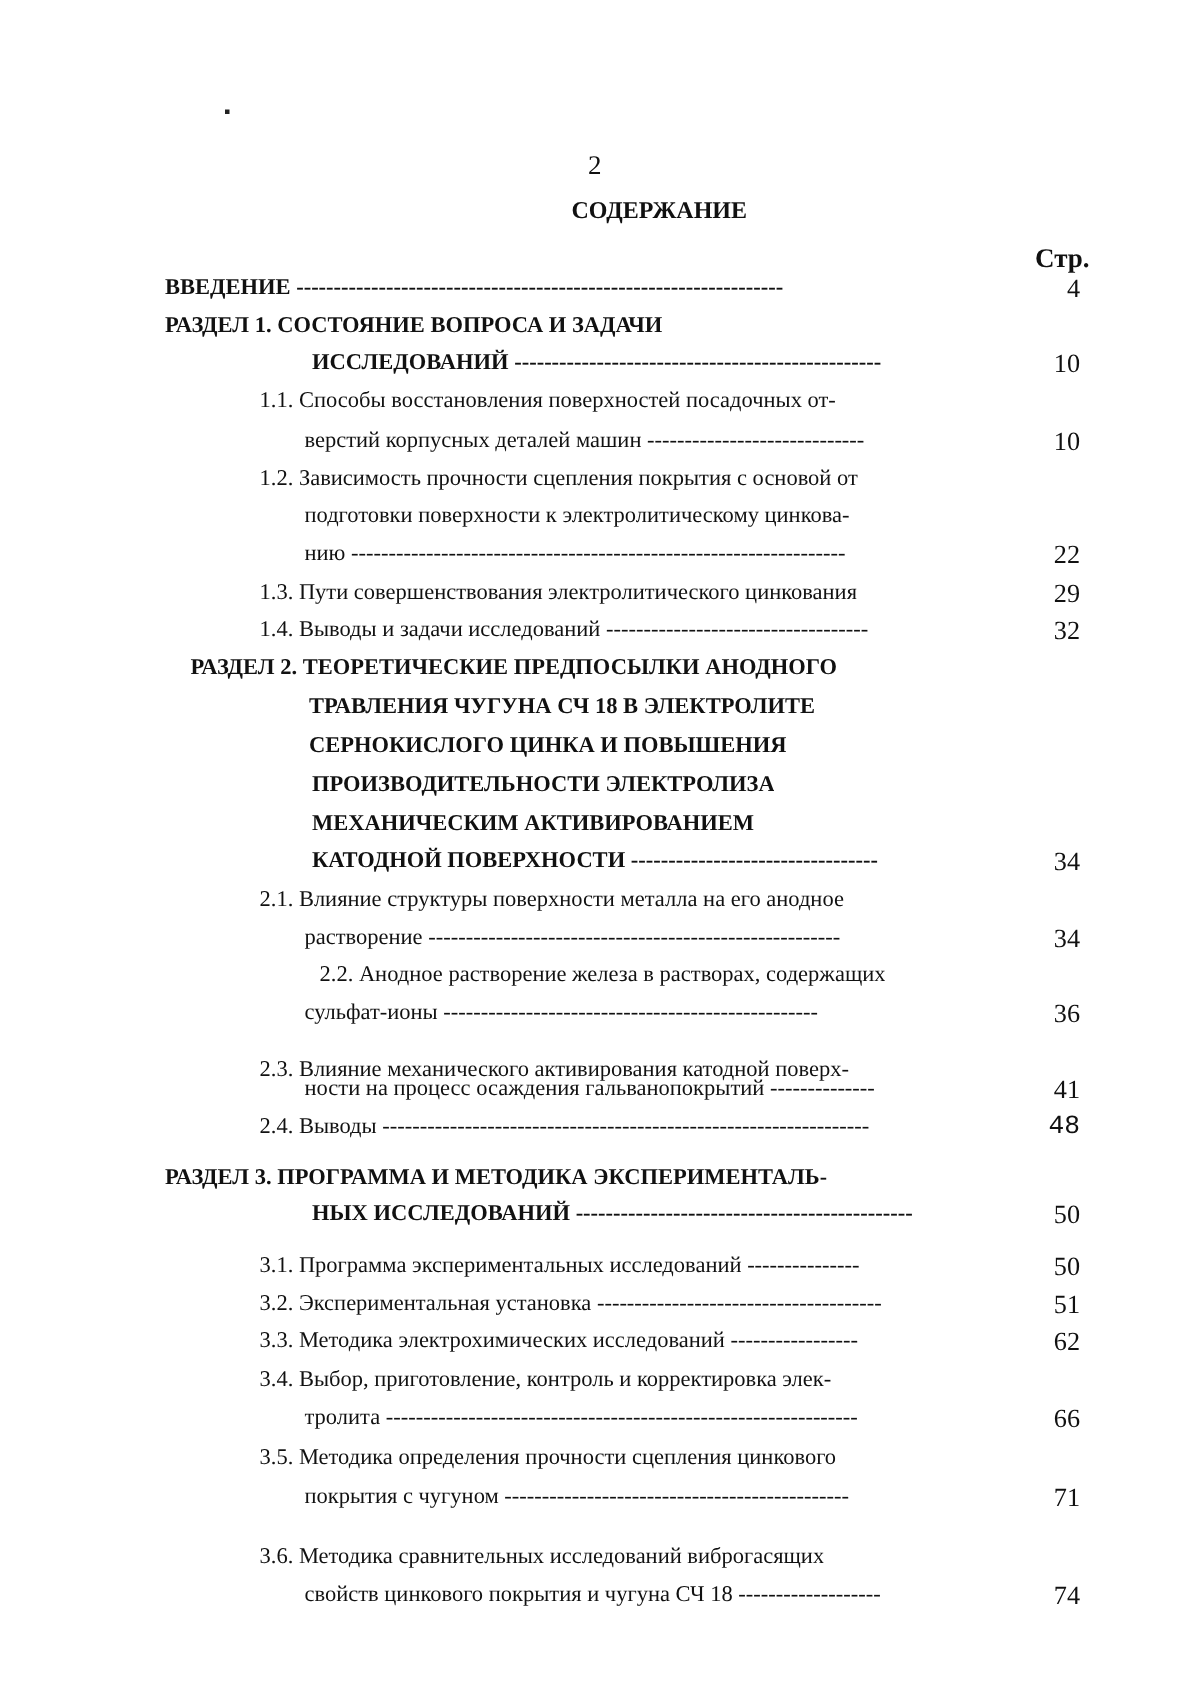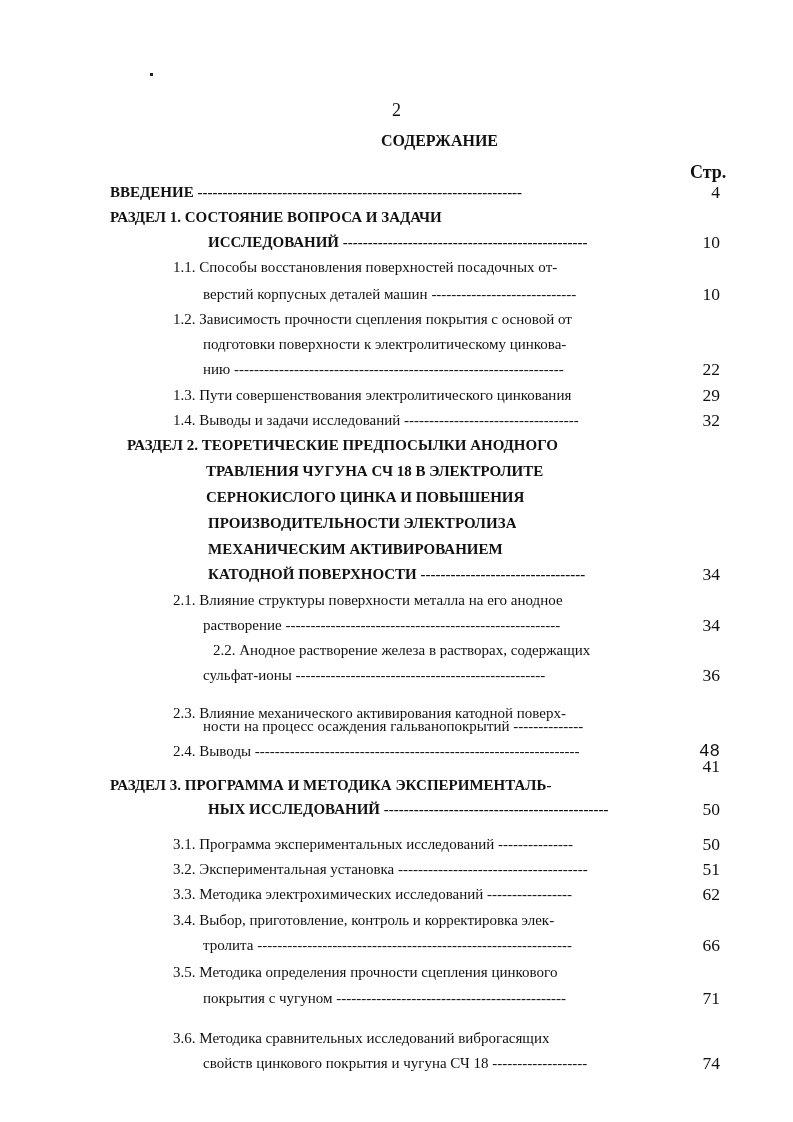--- a/index.html
+++ b/index.html
@@ -46,21 +46,21 @@
     <div class="line bold" style="left: 208px; top: 562px; max-width: 460px;">КАТОДНОЙ ПОВЕРХНОСТИ ---------------------------------</div>
     <div class="num" style="left: 680px; top: 562px;">34</div>
     <div class="line" style="left: 173px; top: 588px; max-width: 495px;">2.1. Влияние структуры поверхности металла на его анодное</div>
     <div class="line" style="left: 203px; top: 613px; max-width: 465px;">растворение -------------------------------------------------------</div>
     <div class="num" style="left: 680px; top: 613px;">34</div>
     <div class="line" style="left: 173px; top: 638px; max-width: 495px; margin-left: 40px;">2.2. Анодное растворение железа в растворах, содержащих</div>
     <div class="line" style="left: 203px; top: 663px; max-width: 465px;">сульфат-ионы --------------------------------------------------</div>
     <div class="num" style="left: 680px; top: 663px;">36</div>
     <div class="line" style="left: 173px; top: 689px; max-width: 495px; margin-top: 12px;">2.3. Влияние механического активирования катодной поверх-</div>
     <div class="line" style="left: 203px; top: 714px; max-width: 465px;">ности на процесс осаждения гальванопокрытий --------------</div>
-    <div class="num" style="left: 680px; top: 714px; margin-top: 40px;">41</div>
+    <div class="num" style="left: 680px; top: 714px;">41</div>
     <div class="line" style="left: 173px; top: 739px; max-width: 495px;">2.4. Выводы -----------------------------------------------------------------</div>
     <div class="num" style="left: 680px; top: 739px; font-family: Liberation Mono, monospace;">48</div>
     <div class="line bold" style="left: 110px; top: 773px; max-width: 558px;">РАЗДЕЛ 3. ПРОГРАММА И МЕТОДИКА ЭКСПЕРИМЕНТАЛЬ-</div>
     <div class="line bold" style="left: 208px; top: 797px; max-width: 460px;">НЫХ ИССЛЕДОВАНИЙ ---------------------------------------------</div>
     <div class="num" style="left: 680px; top: 797px;">50</div>
     <div class="line" style="left: 173px; top: 832px; max-width: 495px;">3.1. Программа экспериментальных исследований ---------------</div>
     <div class="num" style="left: 680px; top: 832px;">50</div>
     <div class="line" style="left: 173px; top: 857px; max-width: 495px;">3.2. Экспериментальная установка --------------------------------------</div>
     <div class="num" style="left: 680px; top: 857px;">51</div>
     <div class="line" style="left: 173px; top: 882px; max-width: 495px;">3.3. Методика электрохимических исследований -----------------</div>

